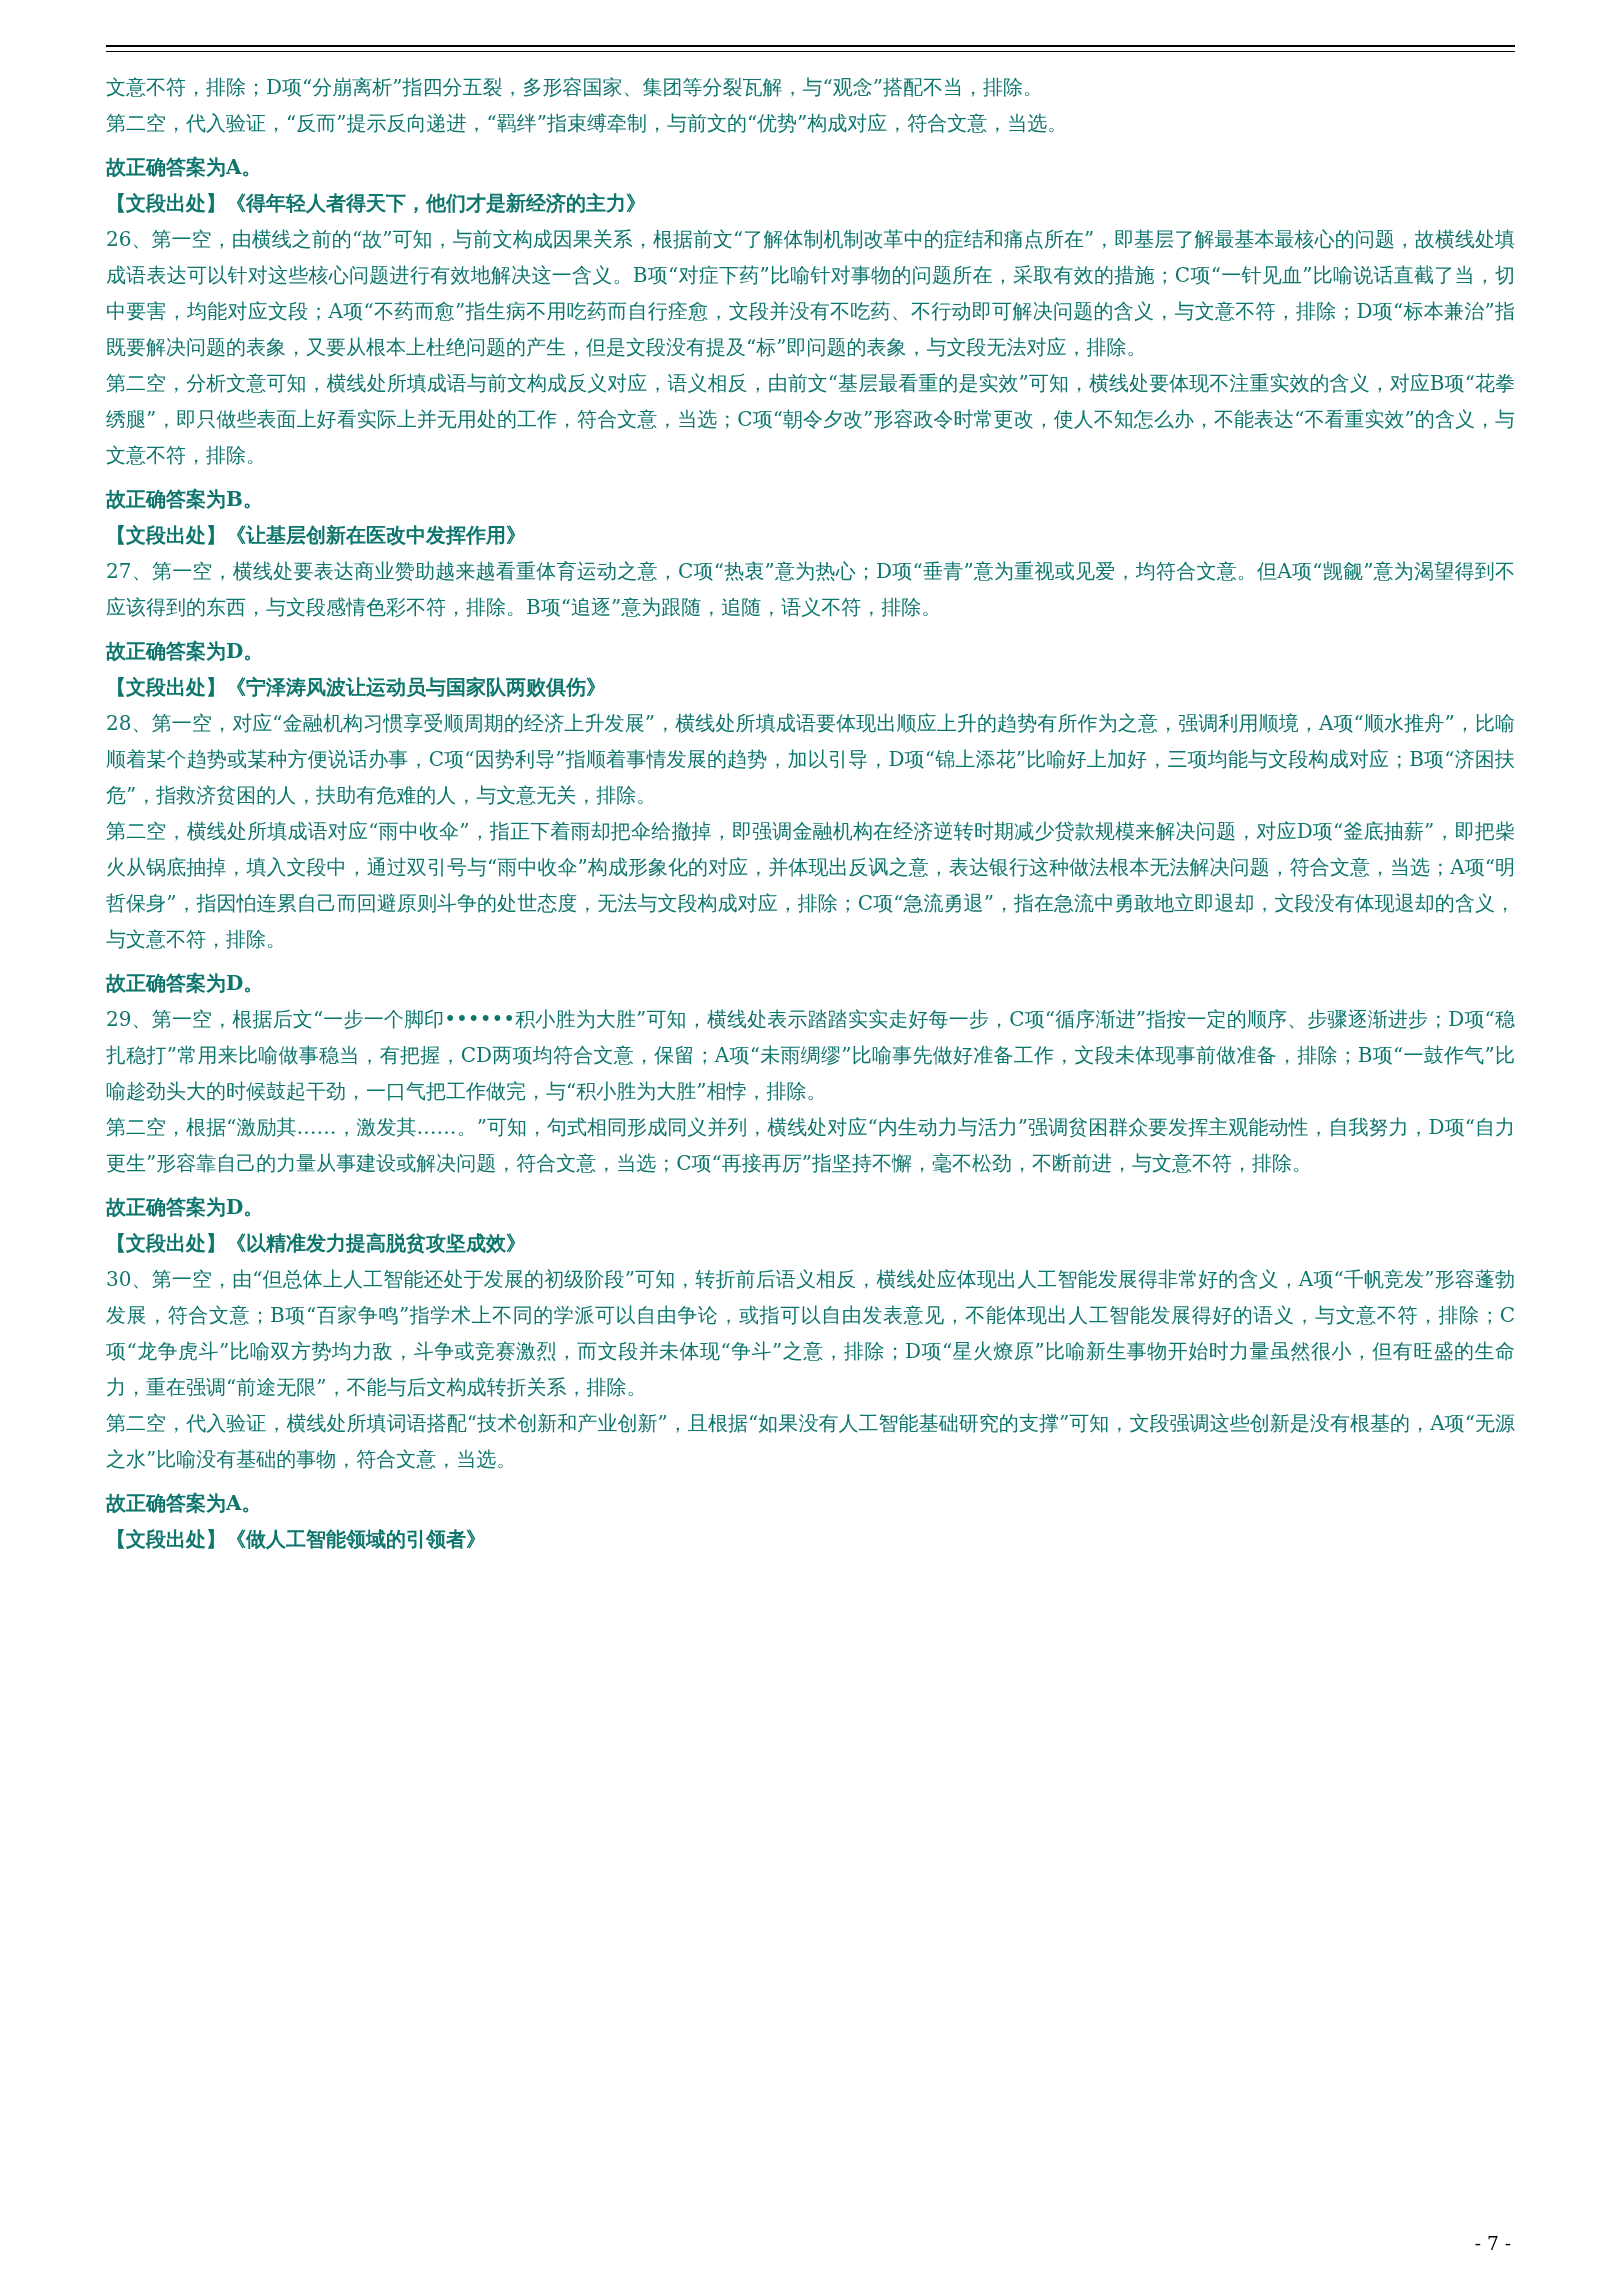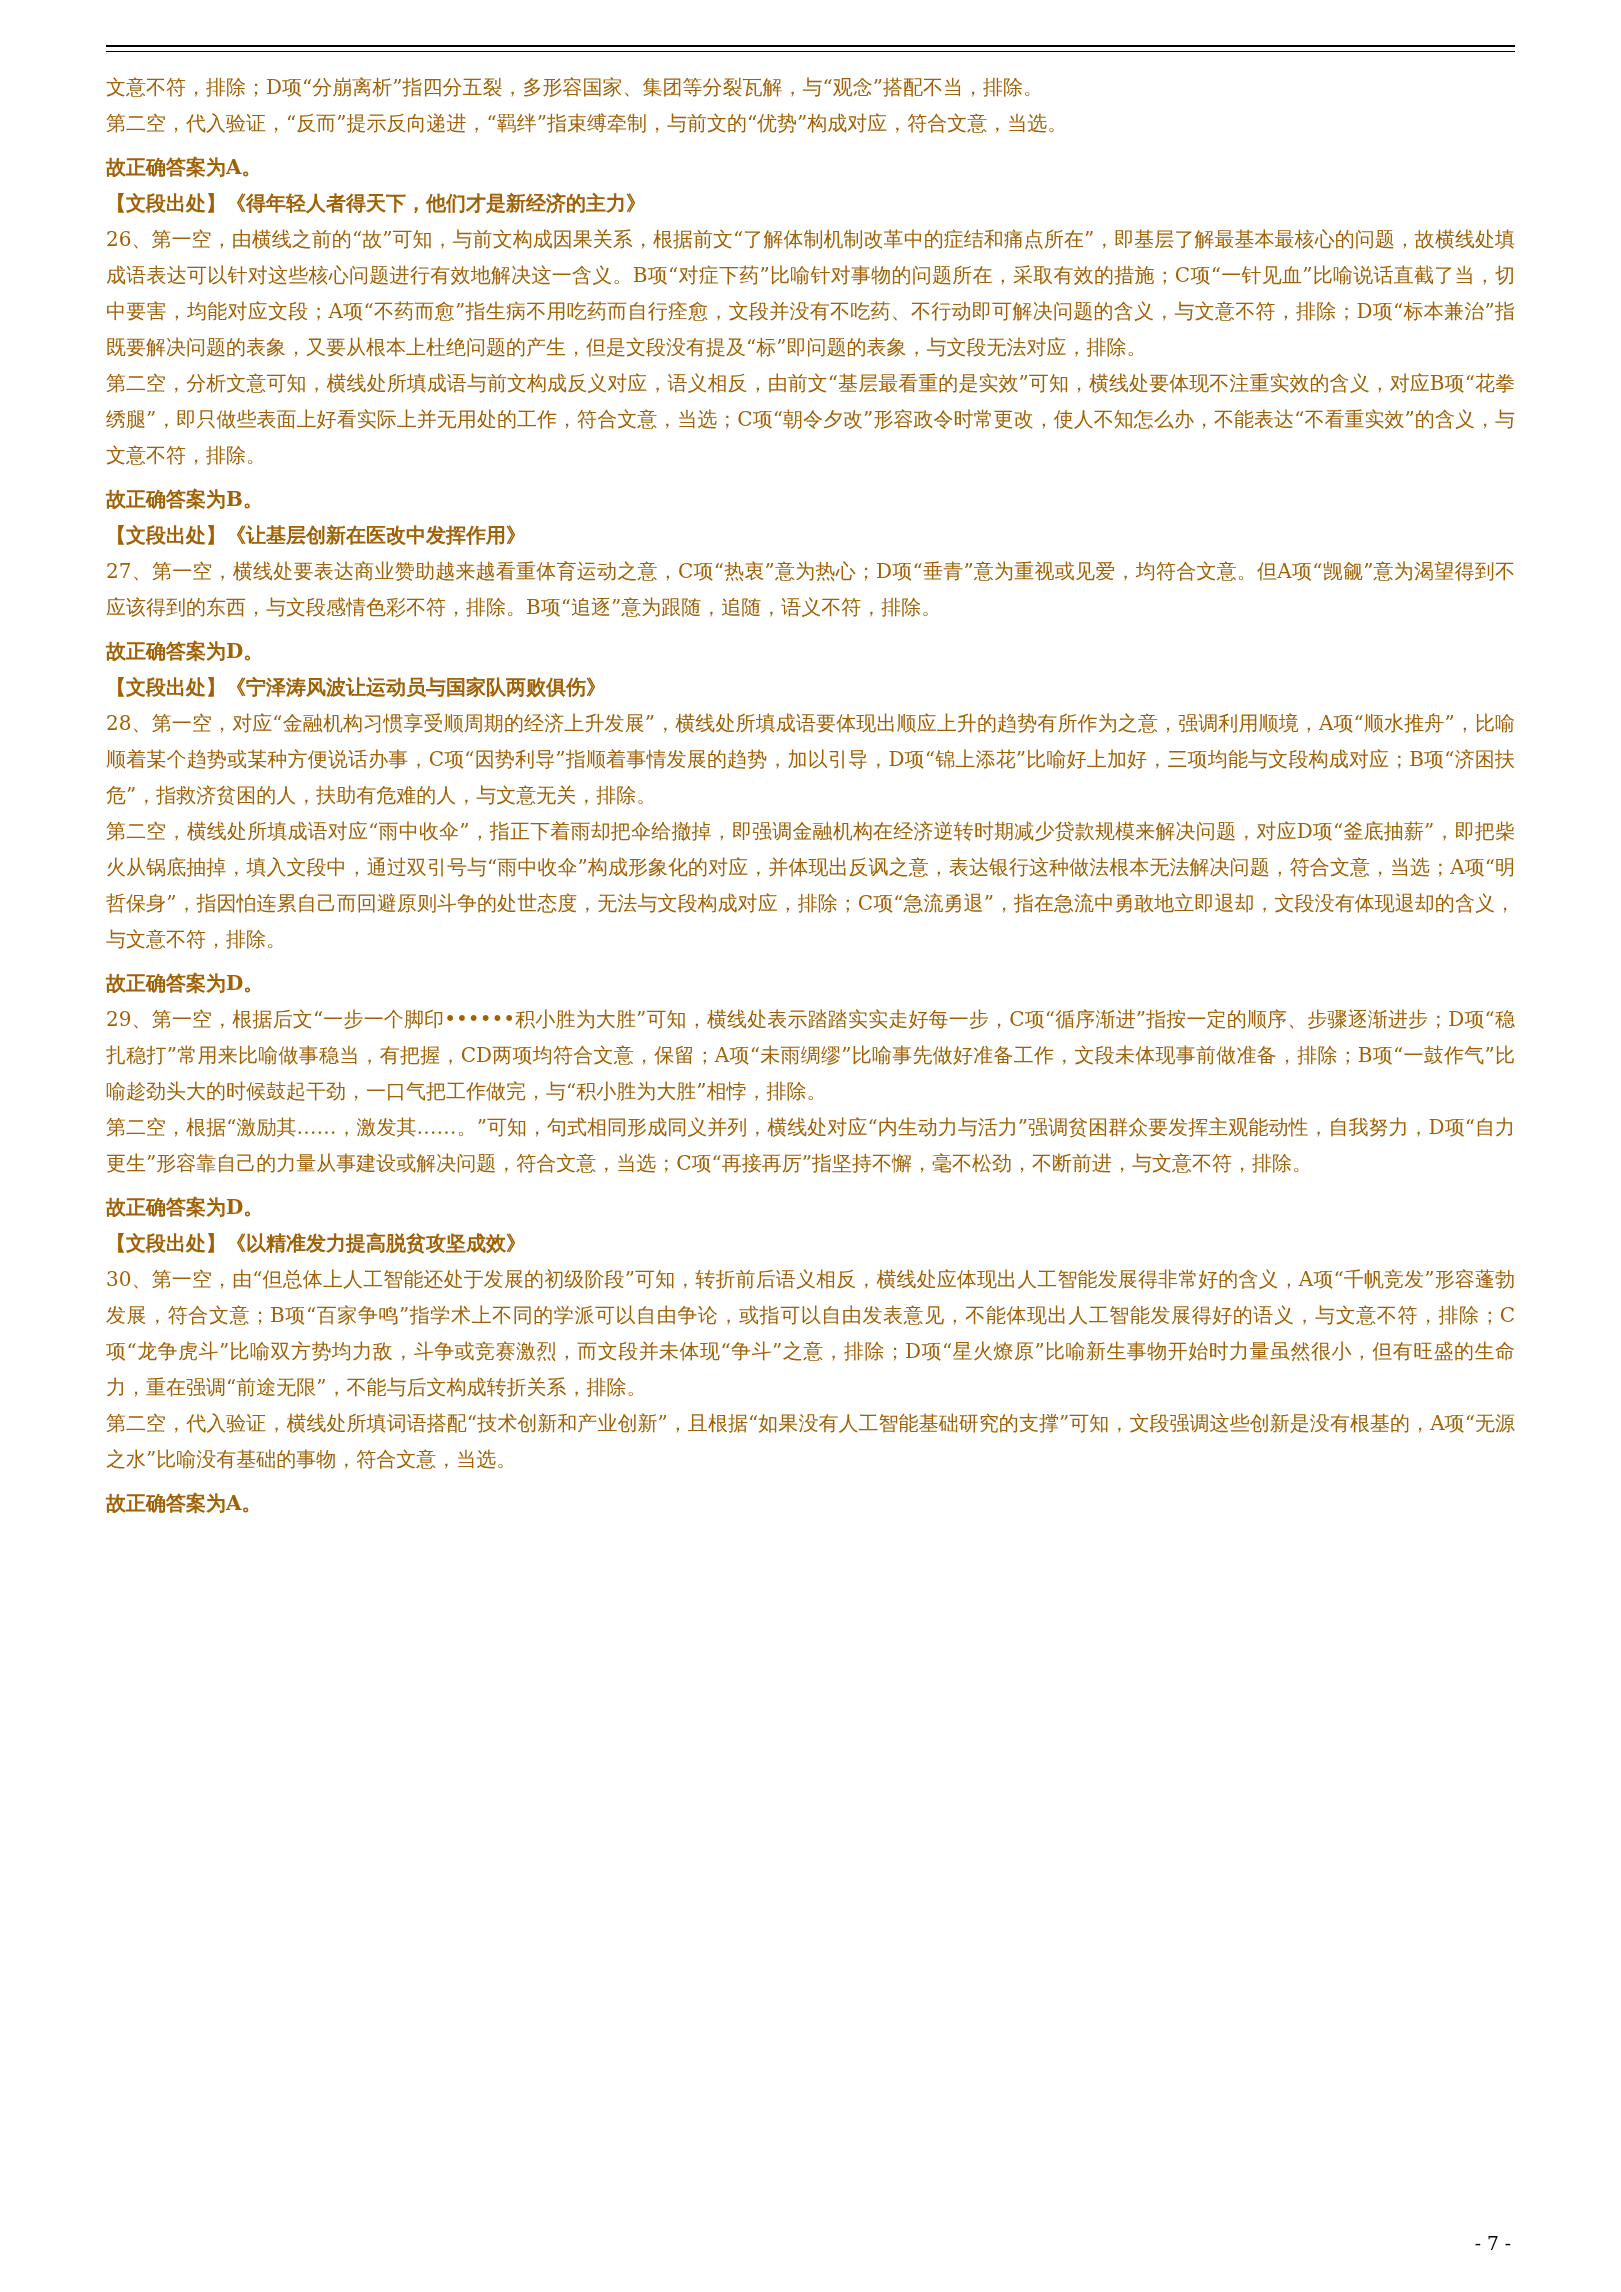--- a/index.html
+++ b/index.html
@@ -25,21 +25,21 @@
     border-bottom: 1px solid #000;
     height: 3.9px;
   }
   .content {
     position: absolute;
     left: 106px;
     top: 69px;
     width: 1409px;
     font-size: 20px;
     line-height: 36px;
-    color: #a16207;
+    color: #0f766e;
     text-align: justify;
   }
   p {
     margin: 0;
     padding: 0;
     text-indent: 0;
   }
   .ans {
     font-weight: bold;
     margin-top: 8px;
@@ -78,18 +78,19 @@
     <p>28、第一空，对应“金融机构习惯享受顺周期的经济上升发展”，横线处所填成语要体现出顺应上升的趋势有所作为之意，强调利用顺境，A项“顺水推舟”，比喻顺着某个趋势或某种方便说话办事，C项“因势利导”指顺着事情发展的趋势，加以引导，D项“锦上添花”比喻好上加好，三项均能与文段构成对应；B项“济困扶危”，指救济贫困的人，扶助有危难的人，与文意无关，排除。</p>
     <p>第二空，横线处所填成语对应“雨中收伞”，指正下着雨却把伞给撤掉，即强调金融机构在经济逆转时期减少贷款规模来解决问题，对应D项“釜底抽薪”，即把柴火从锅底抽掉，填入文段中，通过双引号与“雨中收伞”构成形象化的对应，并体现出反讽之意，表达银行这种做法根本无法解决问题，符合文意，当选；A项“明哲保身”，指因怕连累自己而回避原则斗争的处世态度，无法与文段构成对应，排除；C项“急流勇退”，指在急流中勇敢地立即退却，文段没有体现退却的含义，与文意不符，排除。</p>
     <p class="ans">故正确答案为D。</p>
     <p>29、第一空，根据后文“一步一个脚印••••••积小胜为大胜”可知，横线处表示踏踏实实走好每一步，C项“循序渐进”指按一定的顺序、步骤逐渐进步；D项“稳扎稳打”常用来比喻做事稳当，有把握，CD两项均符合文意，保留；A项“未雨绸缪”比喻事先做好准备工作，文段未体现事前做准备，排除；B项“一鼓作气”比喻趁劲头大的时候鼓起干劲，一口气把工作做完，与“积小胜为大胜”相悖，排除。</p>
     <p>第二空，根据“激励其……，激发其……。”可知，句式相同形成同义并列，横线处对应“内生动力与活力”强调贫困群众要发挥主观能动性，自我努力，D项“自力更生”形容靠自己的力量从事建设或解决问题，符合文意，当选；C项“再接再厉”指坚持不懈，毫不松劲，不断前进，与文意不符，排除。</p>
     <p class="ans">故正确答案为D。</p>
     <p class="src">【文段出处】《以精准发力提高脱贫攻坚成效》</p>
     <p>30、第一空，由“但总体上人工智能还处于发展的初级阶段”可知，转折前后语义相反，横线处应体现出人工智能发展得非常好的含义，A项“千帆竞发”形容蓬勃发展，符合文意；B项“百家争鸣”指学术上不同的学派可以自由争论，或指可以自由发表意见，不能体现出人工智能发展得好的语义，与文意不符，排除；C项“龙争虎斗”比喻双方势均力敌，斗争或竞赛激烈，而文段并未体现“争斗”之意，排除；D项“星火燎原”比喻新生事物开始时力量虽然很小，但有旺盛的生命力，重在强调“前途无限”，不能与后文构成转折关系，排除。</p>
     <p>第二空，代入验证，横线处所填词语搭配“技术创新和产业创新”，且根据“如果没有人工智能基础研究的支撑”可知，文段强调这些创新是没有根基的，A项“无源之水”比喻没有基础的事物，符合文意，当选。</p>
     <p class="ans">故正确答案为A。</p>
+    <p class="src">【文段出处】《做人工智能领域的引领者》</p>
   </div>
 
   <div class="pagenum">- 7 -</div>
 
 </div>
 
 
 </body></html>

